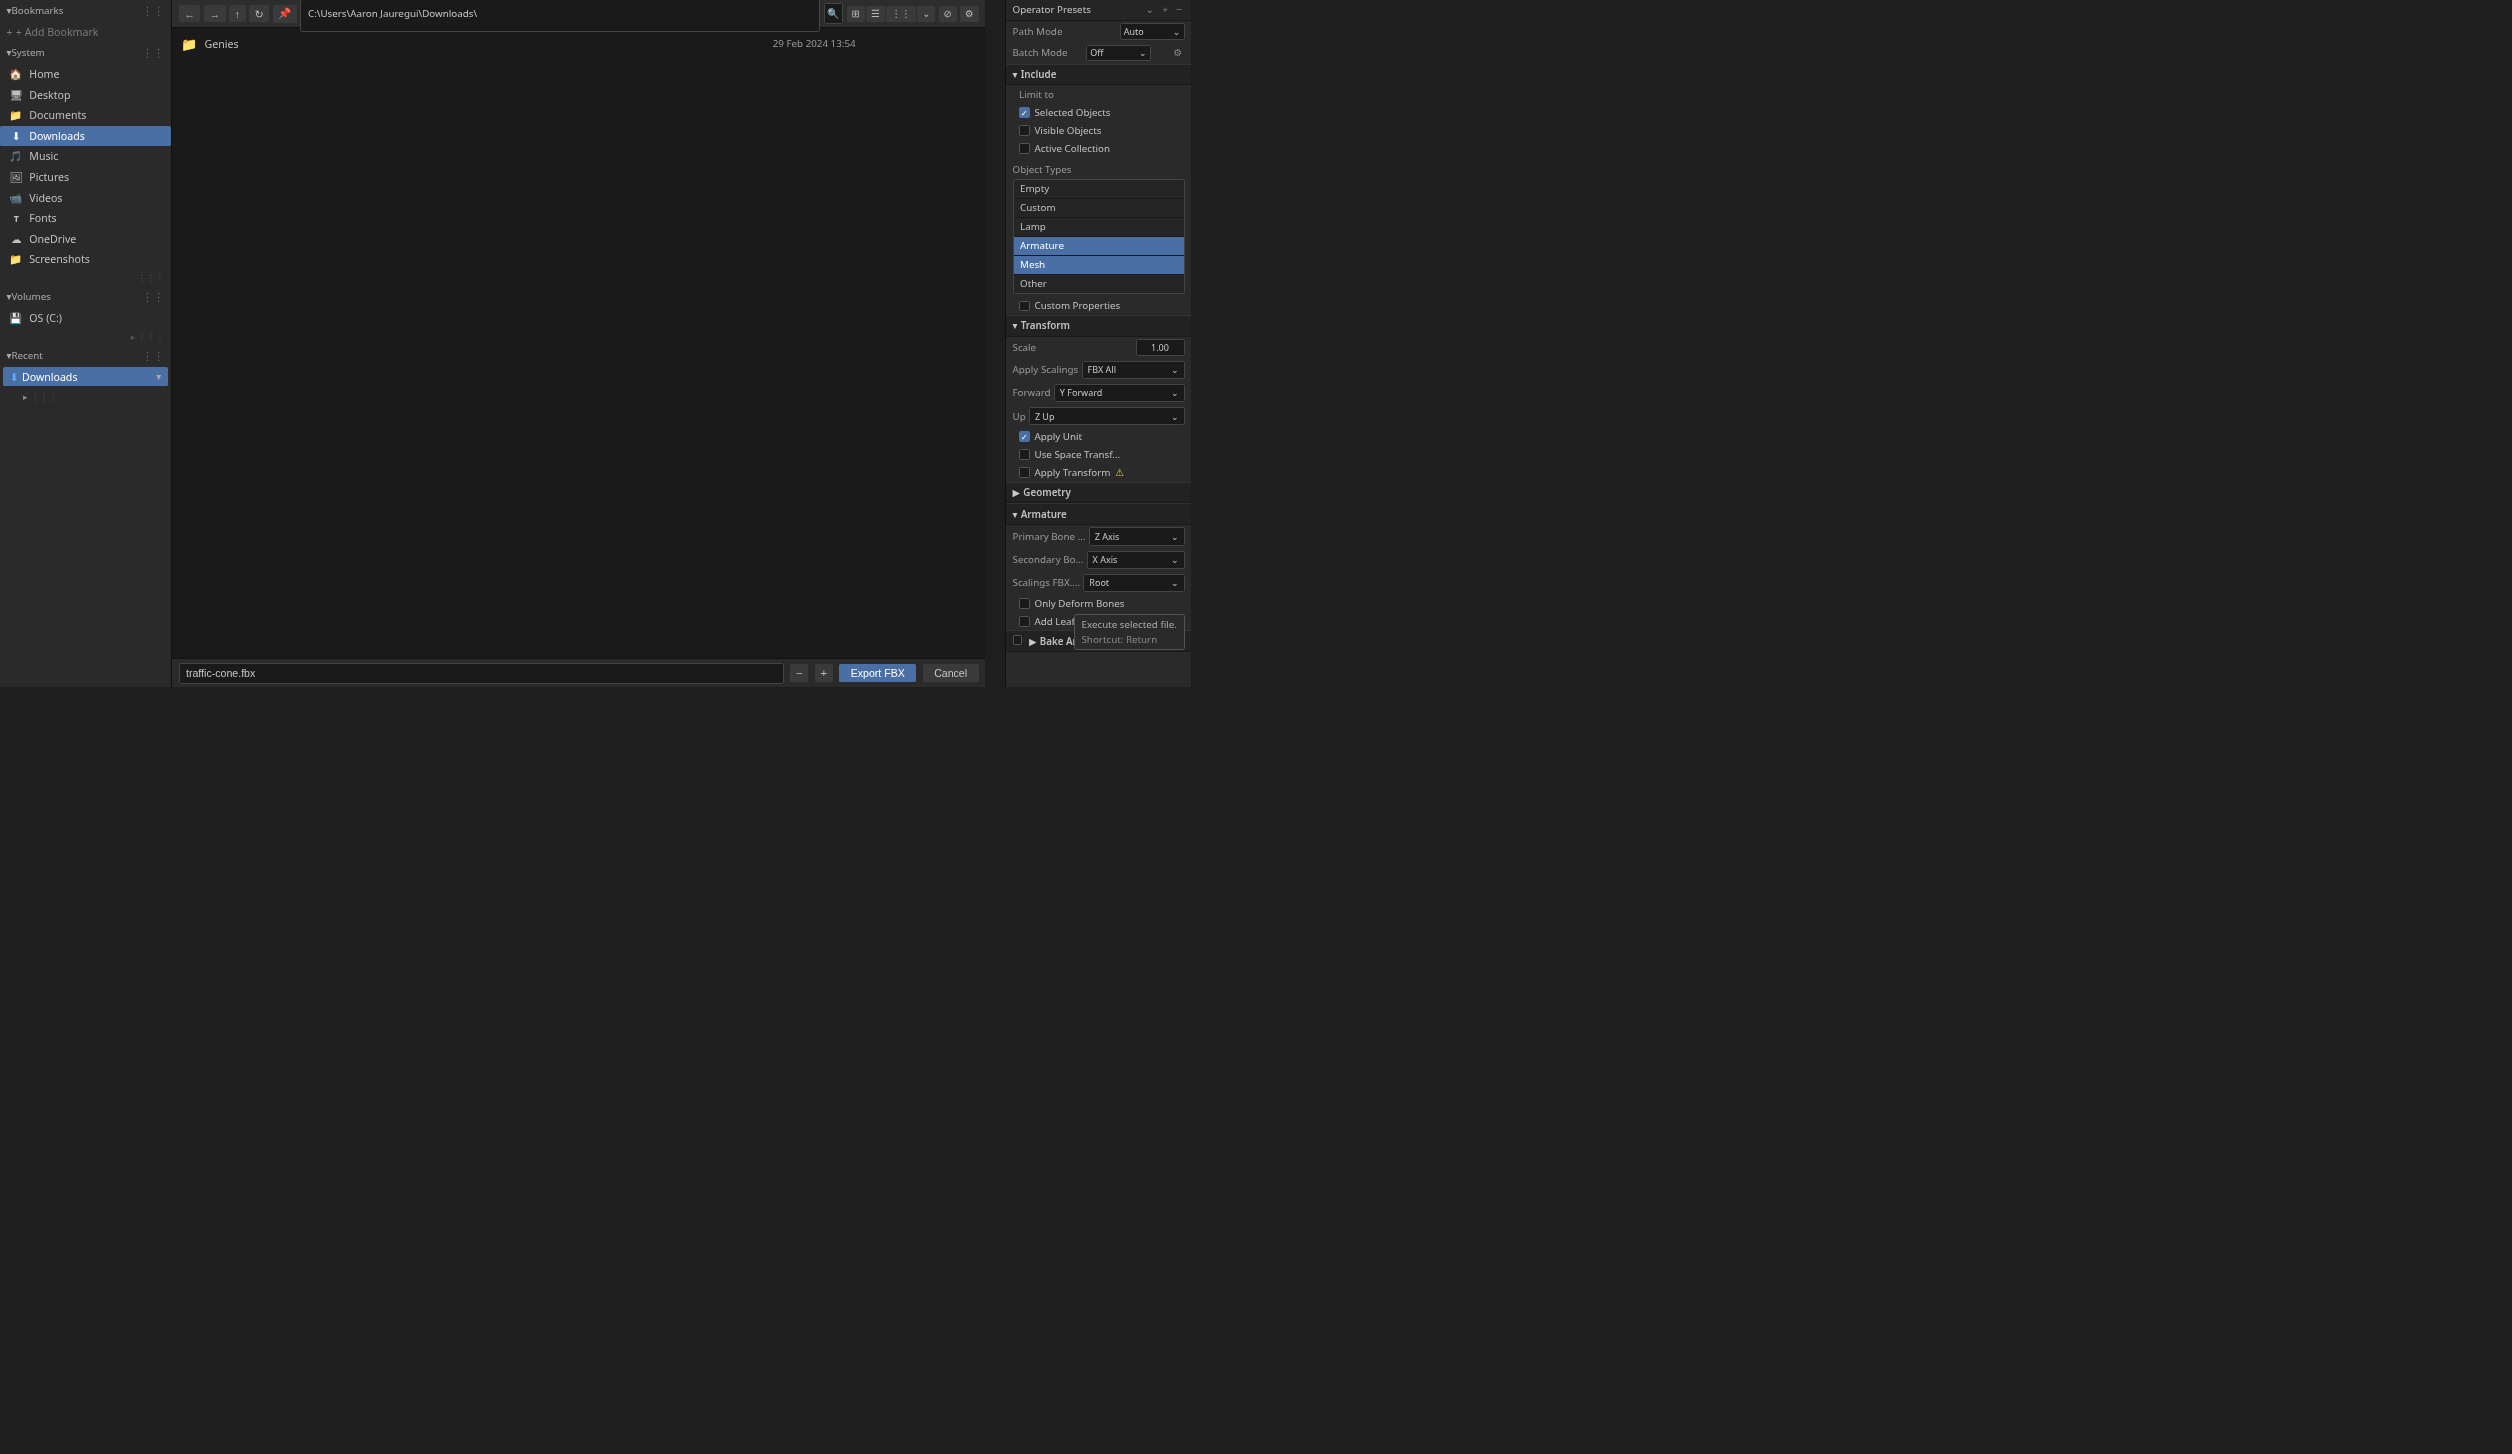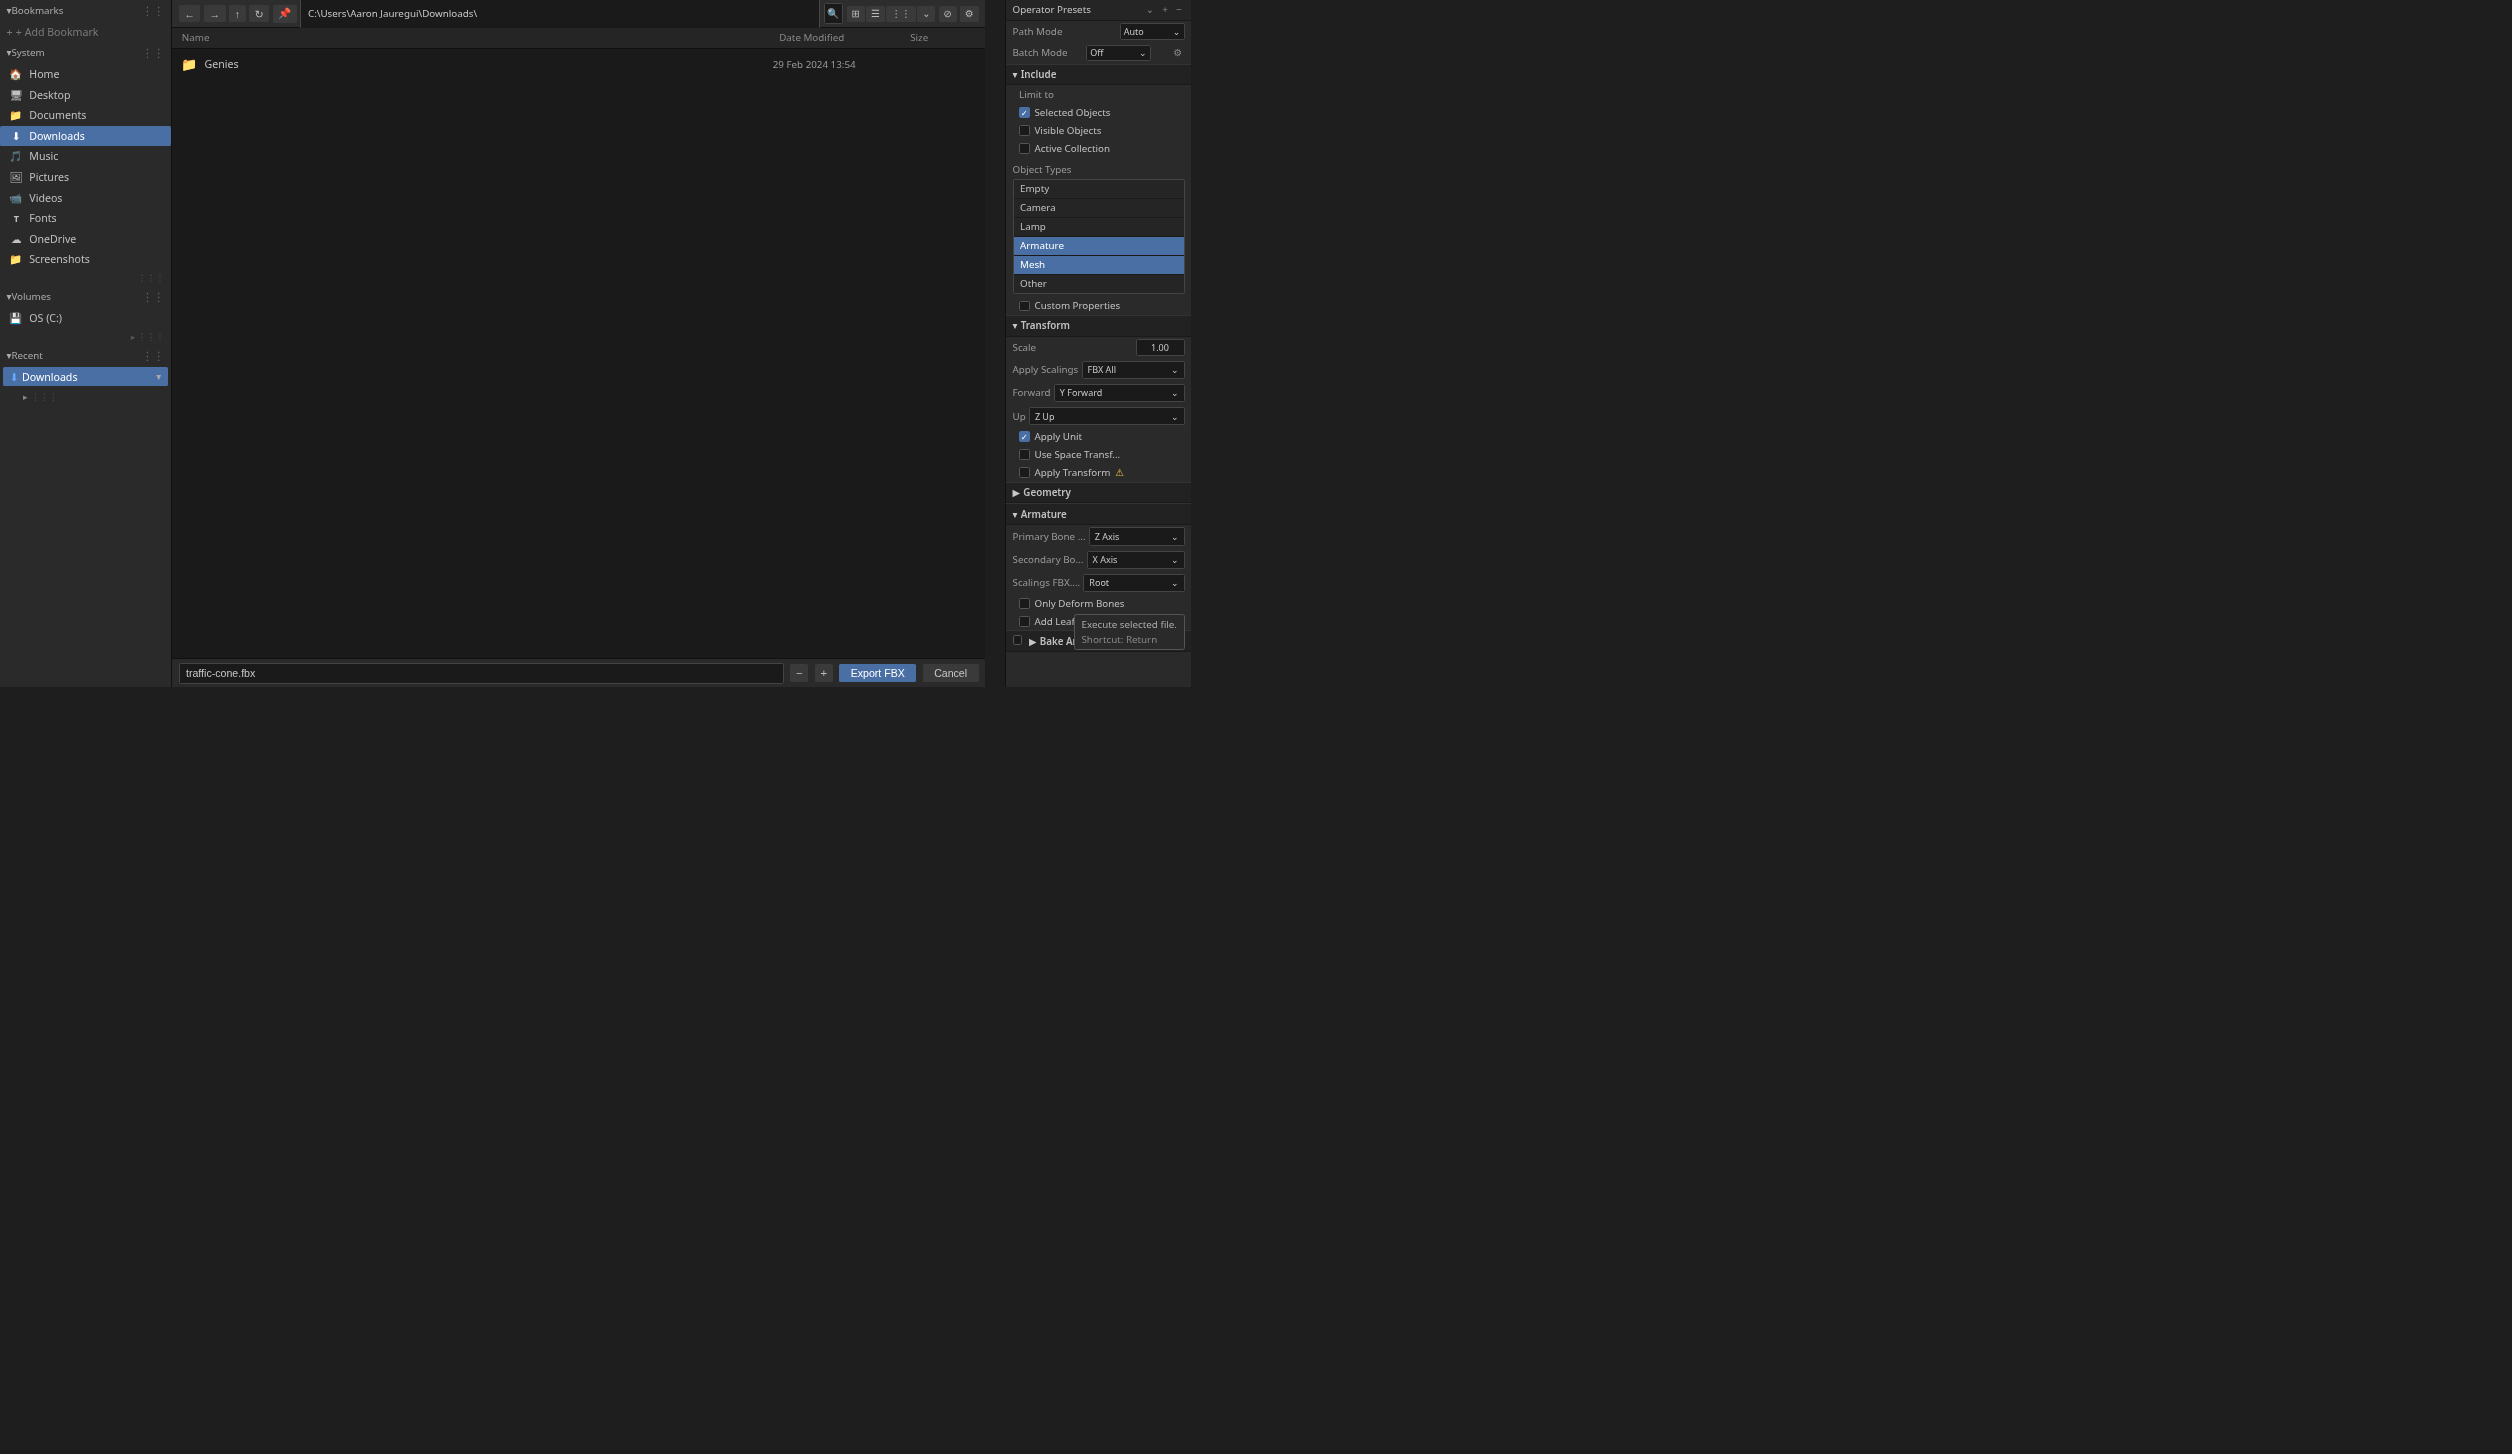--- a/index.html
+++ b/index.html
@@ -584,26 +584,20 @@
       <div class="view-controls">
         <button class="view-btn">⊞</button>
         <button class="view-btn">☰</button>
         <button class="view-btn">⋮⋮</button>
         <button class="view-btn">⌄</button>
       </div>
       <button class="view-btn">⊘</button>
       <button class="view-btn">⚙</button>
     </div>
 
-    <div class="file-header">
-      <div class="file-header-name">Name</div>
-      <div class="file-header-icon"></div>
-      <div class="file-header-date">Date Modified</div>
-      <div class="file-header-size">Size</div>
-    </div>
 
     <div class="file-list">
       <div class="file-row">
         <span class="file-icon">📁</span>
         <span class="file-name">Genies</span>
         <span class="file-date">29 Feb 2024 13:54</span>
         <span class="file-size"></span>
       </div>
     </div>
 
@@ -670,21 +664,21 @@
 
     <div class="rp-row" style="padding-left:6.5px;margin-top:3.3px;">
       <span class="rp-label">Object Types</span>
     </div>
 
     <div class="obj-types-container">
       <div class="obj-type-row">
         <span>Empty</span>
       </div>
       <div class="obj-type-row">
-        <span>Camera</span>
+        <span>Custom</span>
       </div>
       <div class="obj-type-row">
         <span>Lamp</span>
       </div>
       <div class="obj-type-row highlighted">
         <span>Armature</span>
       </div>
       <div class="obj-type-row highlighted">
         <span>Mesh</span>
       </div>

